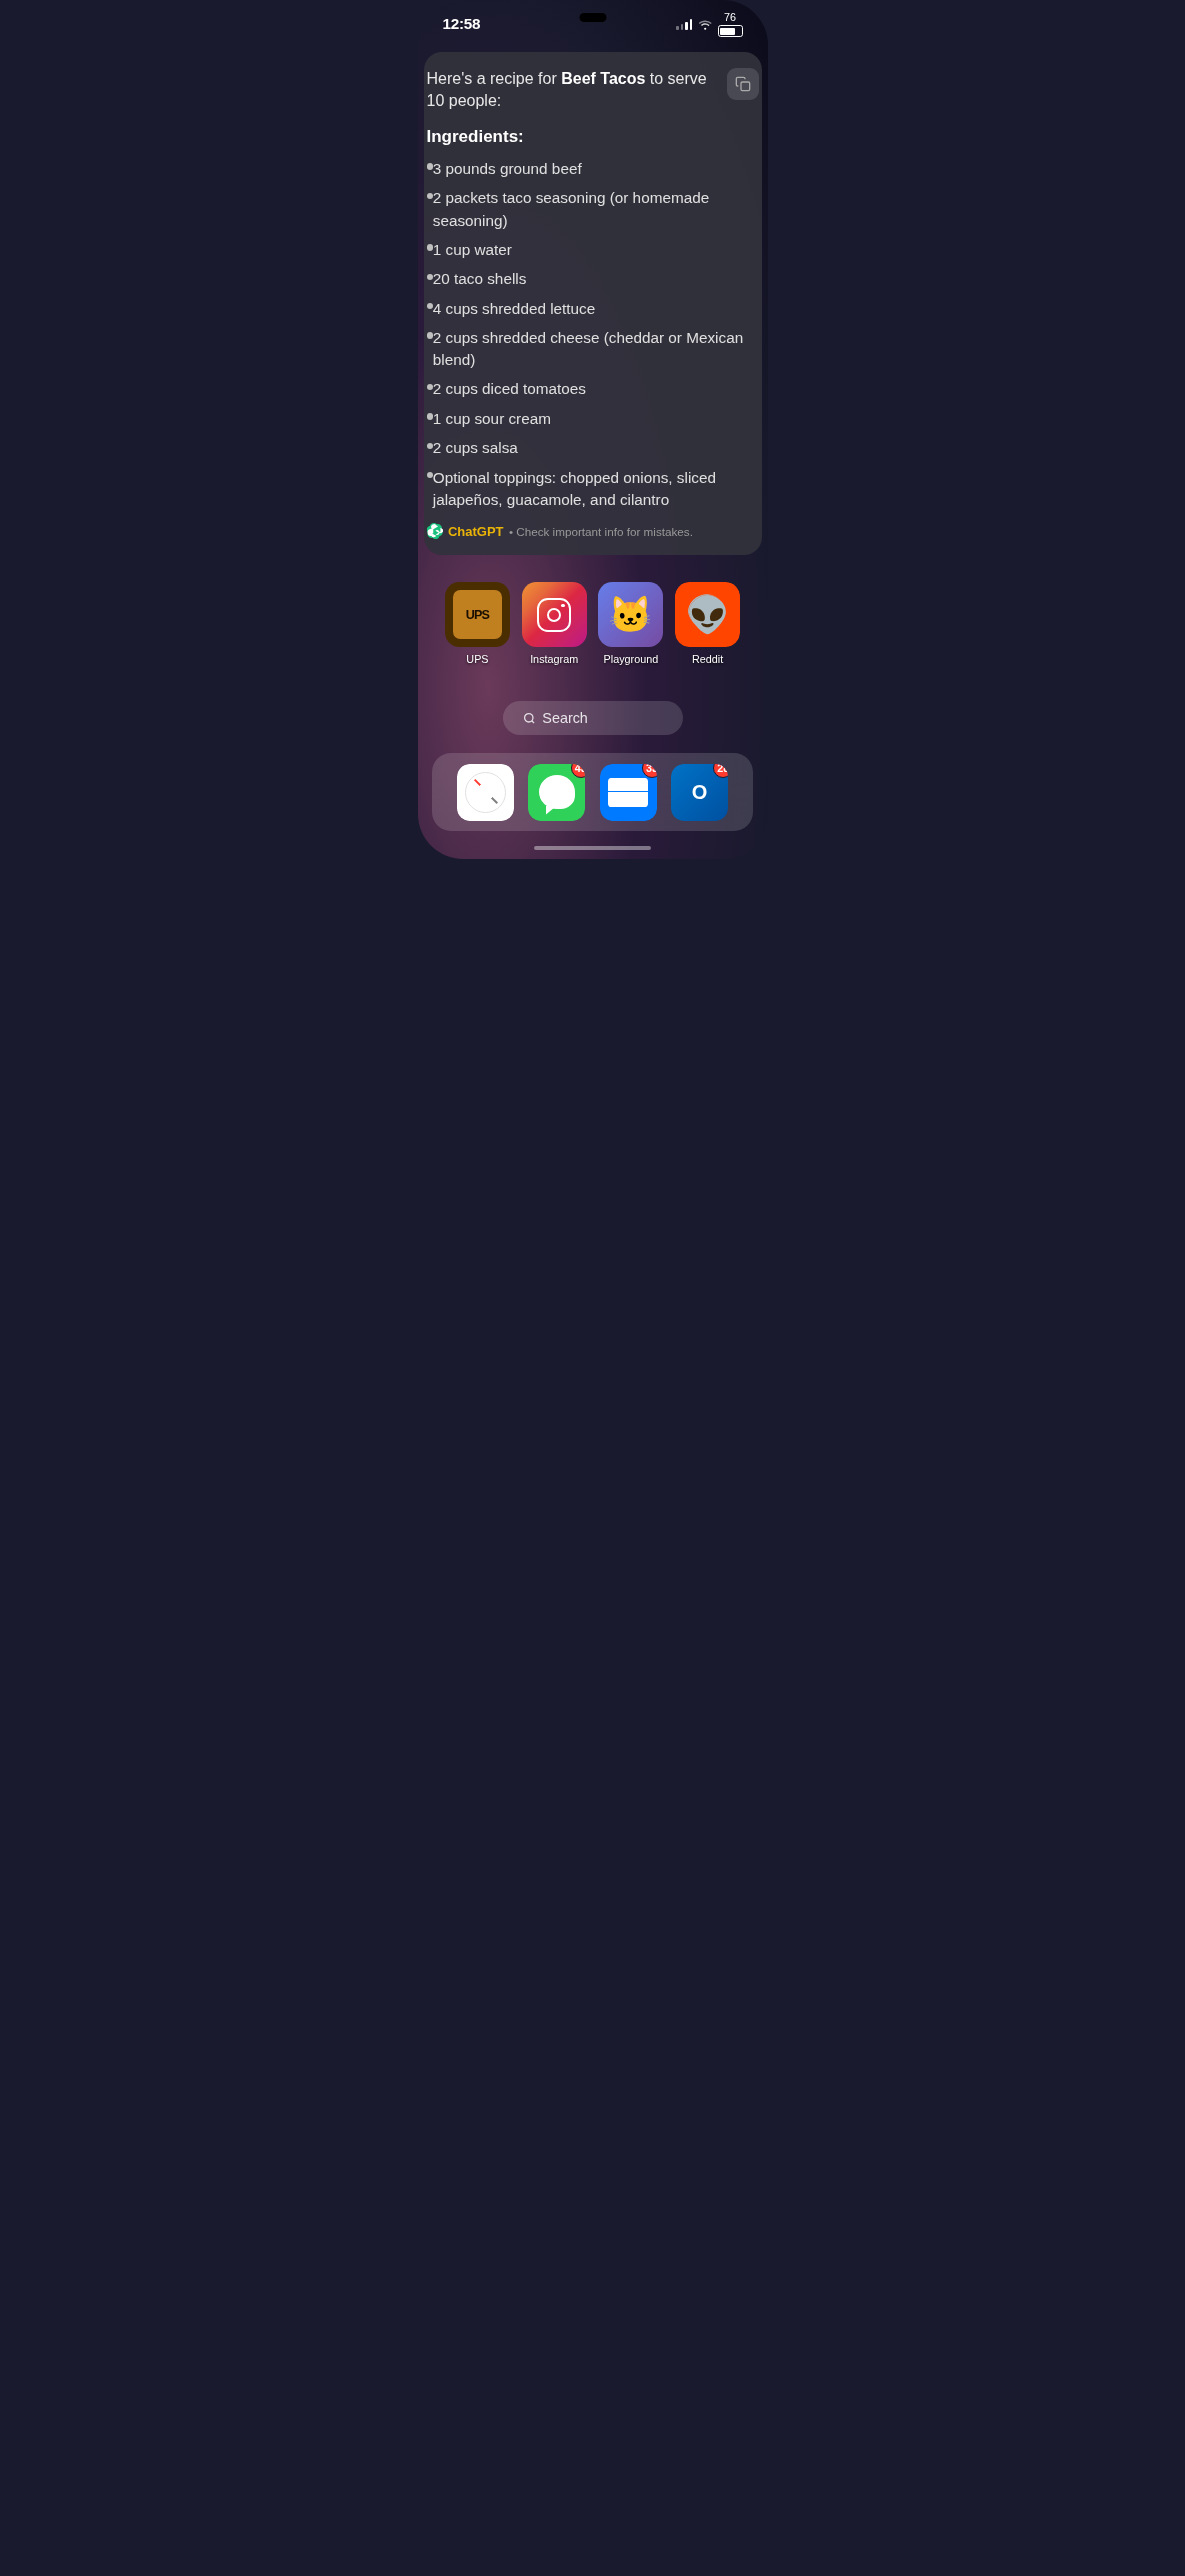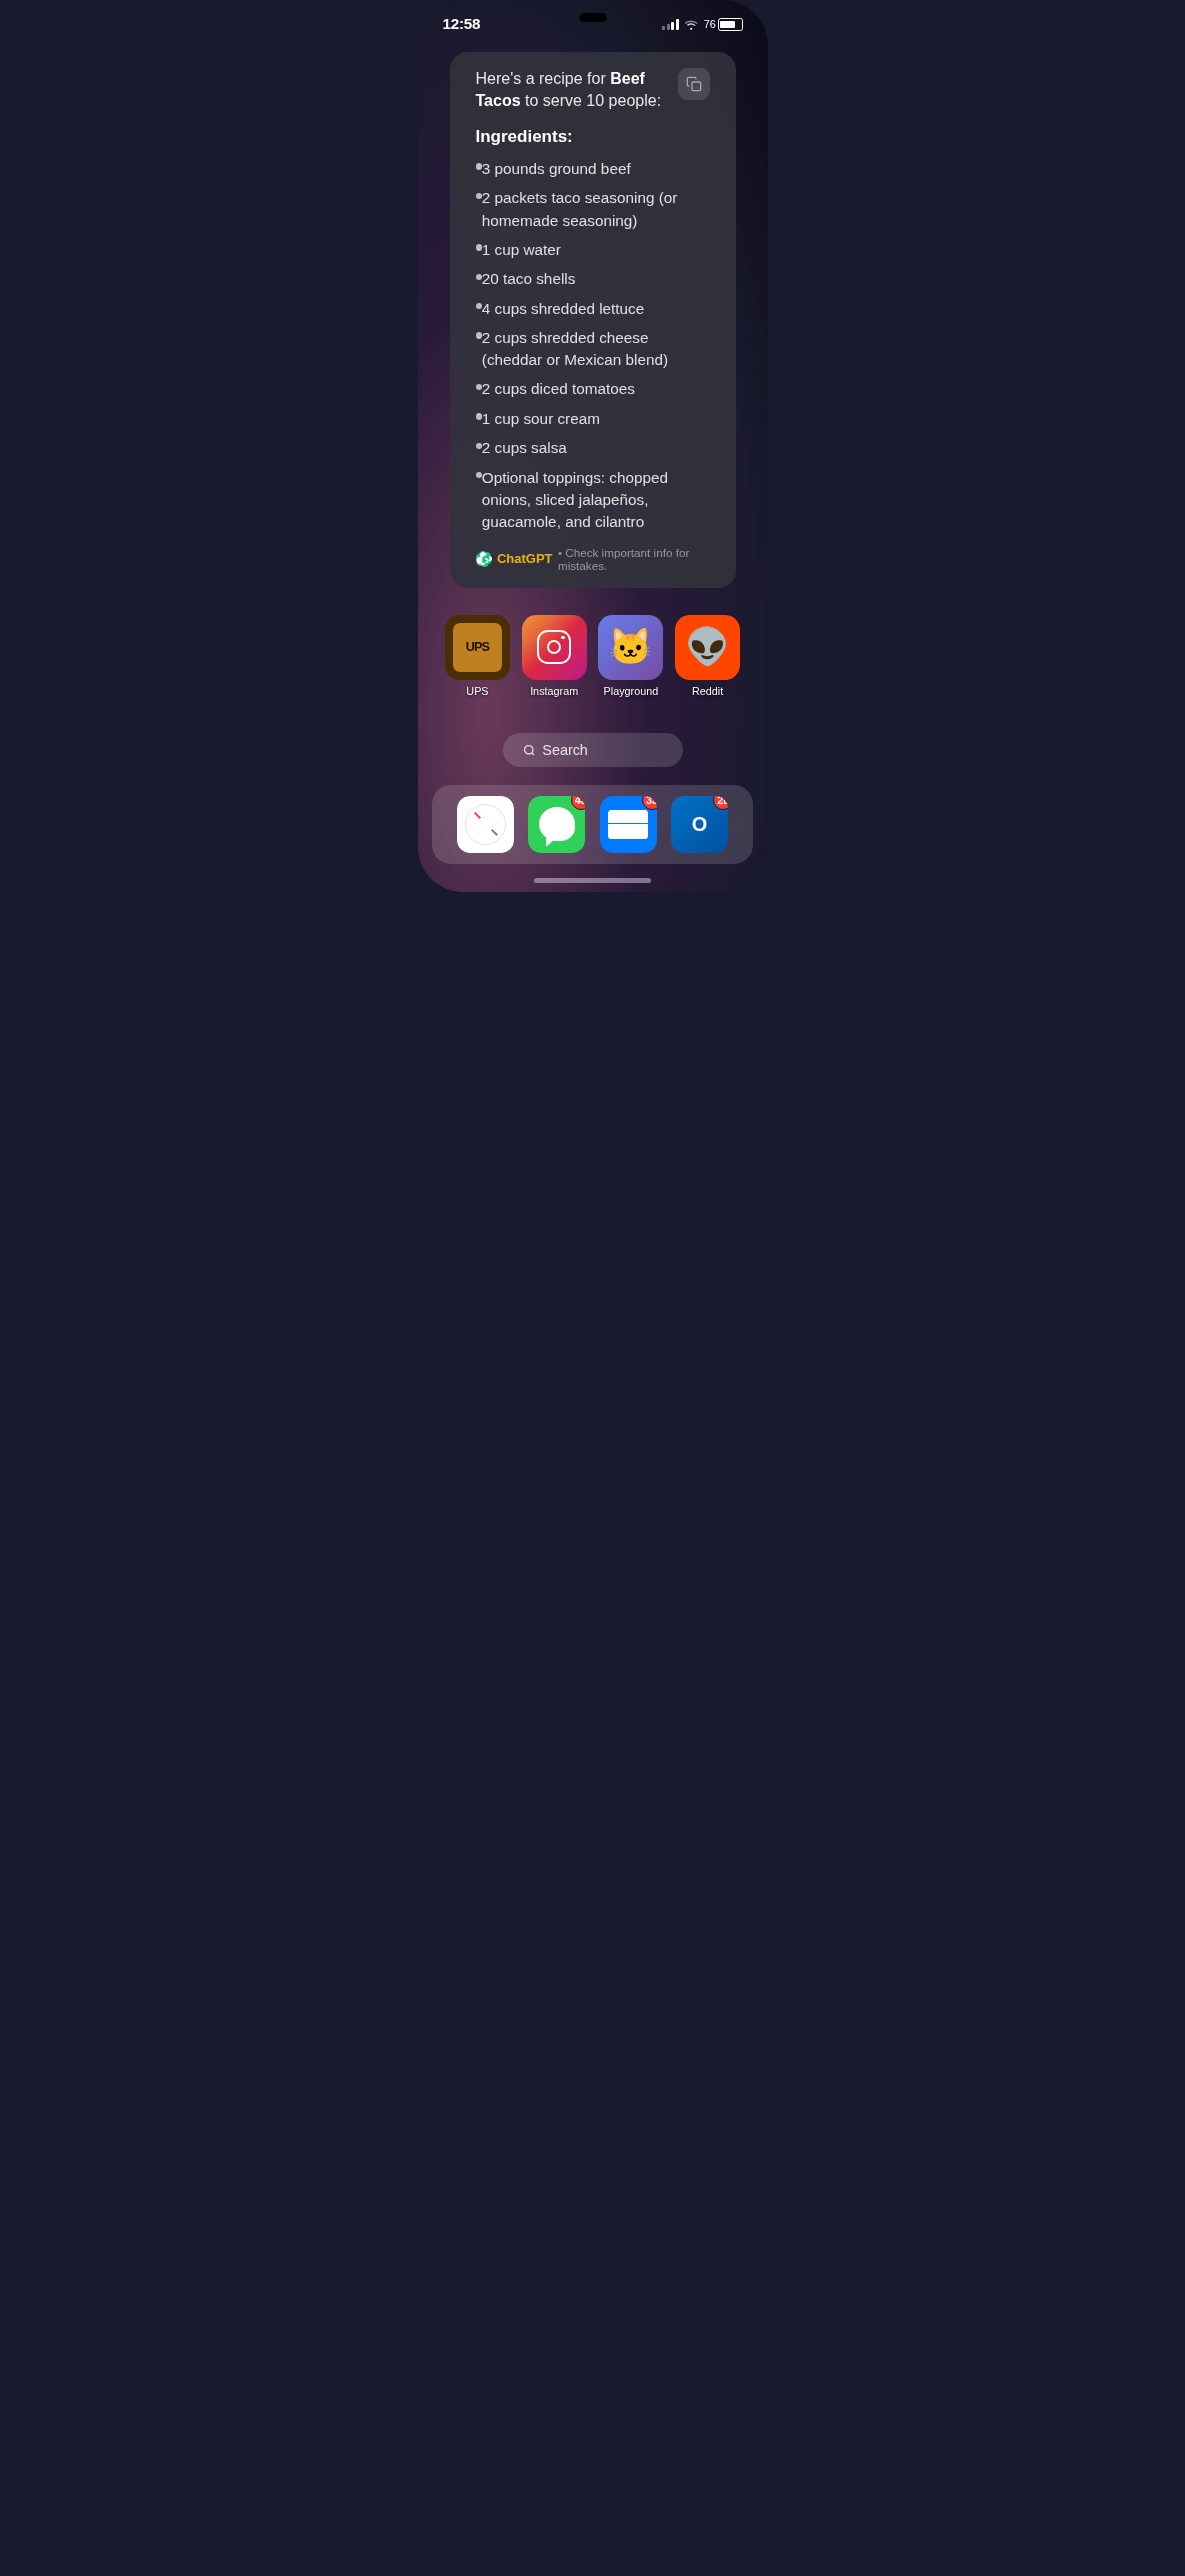--- a/index.html
+++ b/index.html
@@ -67,20 +67,21 @@
     .wifi-icon {
       width: 14.4px;
       height: 10.8px;
       position: relative;
     }
 
     .battery-icon {
       display: flex;
       align-items: center;
       gap: 1.8px;
+      flex-direction: column;
     }
 
     .battery-body {
       width: 25px;
       height: 12.6px;
       border: 1.3px solid white;
       border-radius: 2.7px;
       padding: 1.8px;
       position: relative;
     }
@@ -107,22 +108,22 @@
       position: absolute;
       top: 12.6px;
       left: 50%;
       transform: translateX(-50%);
     }
 
     
     .chatgpt-card {
       background: rgba(50, 50, 60, 0.95);
       border-radius: 18px;
-      margin: 9px 32px;
-      padding: 16px 26px;
+      margin: 9px 6px;
+      padding: 16px 3px;
       position: relative;
     }
 
     .card-header {
       display: flex;
       justify-content: space-between;
       align-items: flex-start;
       margin-bottom: 14.4px;
     }
 

